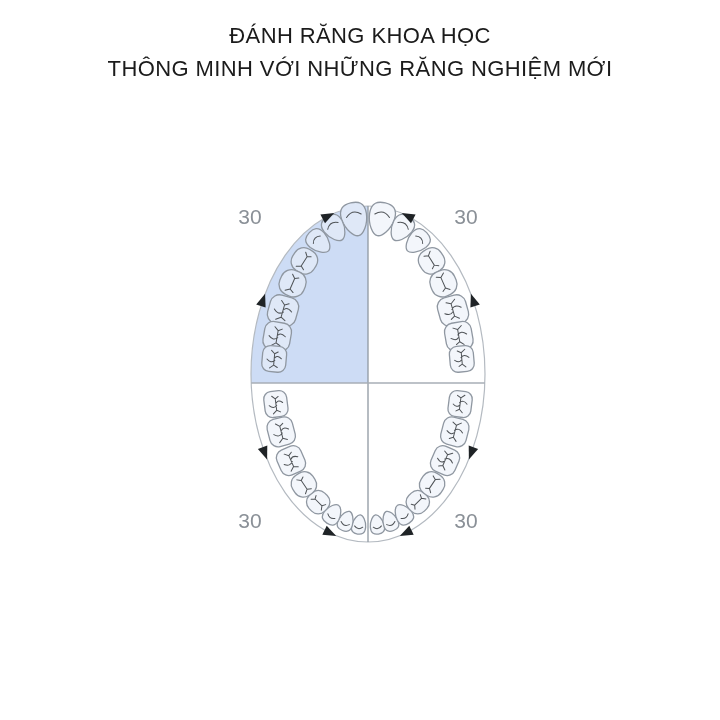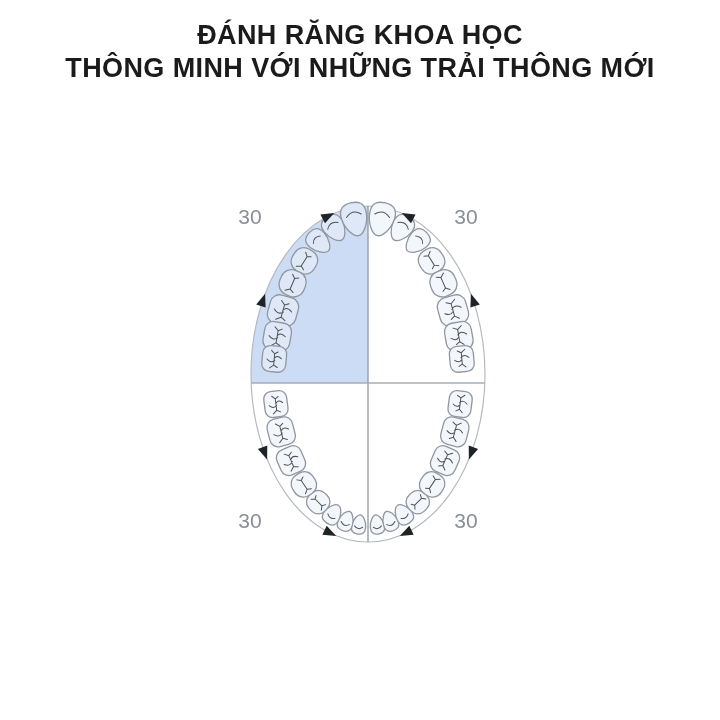--- a/index.html
+++ b/index.html
@@ -7,40 +7,40 @@
     width: 720px; height: 720px;
     background: #ffffff;
     overflow: hidden;
     font-family: "Liberation Sans", "DejaVu Sans", sans-serif;
   }
   .page { position: relative; width: 720px; height: 720px; background:#fff; }
   .title-block {
     position: absolute;
     top: 19px; left: 0; right: 0;
     text-align: center;
-    font-size: 27px;
+    font-size: 22px;
     line-height: 33px;
-    font-weight: 700;
+    font-weight: 400;
     letter-spacing: 0.4px;
     color: #1b1b1b;
   }
   .title-line { display: block; white-space: nowrap; }
   #diagram-svg { position: absolute; top: 0; left: 0; }
   .q-label {
     font-size: 21px;
     fill: #8a9097;
   }
 </style>
 </head>
 <body>
 
 <div class="page">
   <div class="title-block">
     <span class="title-line">ĐÁNH RĂNG KHOA HỌC</span>
-    <span class="title-line">THÔNG MINH VỚI NHỮNG TRẢI THÔNG MỚI</span>
+    <span class="title-line">THÔNG MINH VỚI NHỮNG RĂNG NGHIỆM MỚI</span>
   </div>
   <svg id="diagram-svg" width="720" height="720" viewBox="0 0 720 720">
       <path d="M 368 206 A 117 168 0 0 0 251.2 383 L 368 383 Z" fill="#cddcf5" stroke="none"></path>
       <ellipse cx="368" cy="374" rx="117" ry="168" fill="none" stroke="#b4bac1" stroke-width="1.2"></ellipse>
       <line x1="368" y1="206" x2="368" y2="542" stroke="#8f98a1" stroke-width="1.3"></line>
       <line x1="251.2" y1="383" x2="484.8" y2="383" stroke="#a7aeb6" stroke-width="1.3"></line>
       <g transform="translate(354.8 219.6) rotate(-13.9)">
         <path d="M -12.76 -3.3000000000000003
             C -13.629999999999999 -14.52 -7.54 -17.16 0 -17.16
             C 7.54 -17.16 13.629999999999999 -14.52 12.76 -3.3000000000000003

